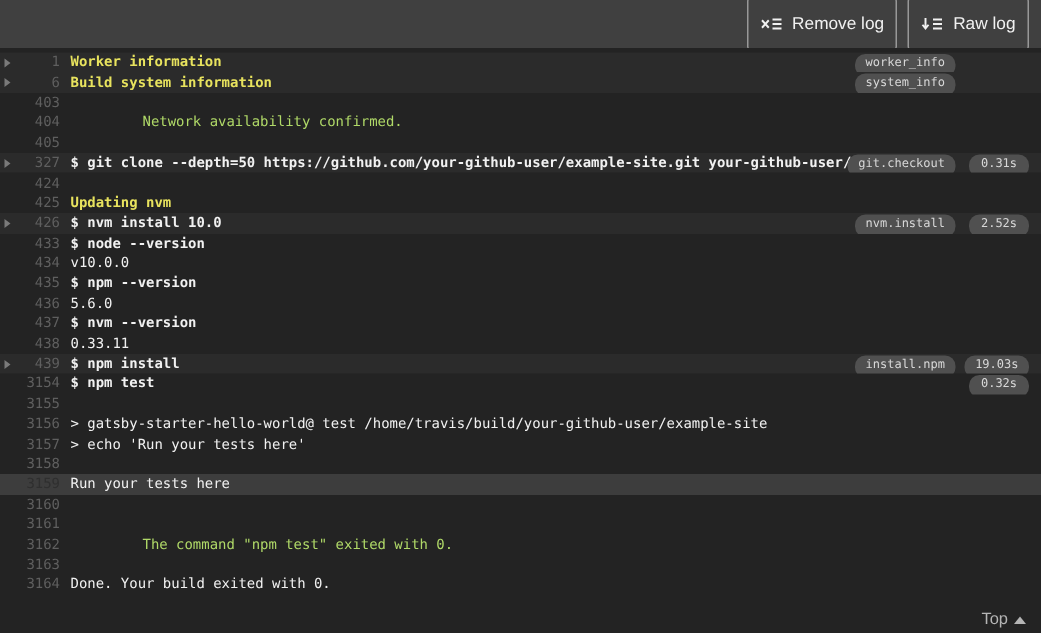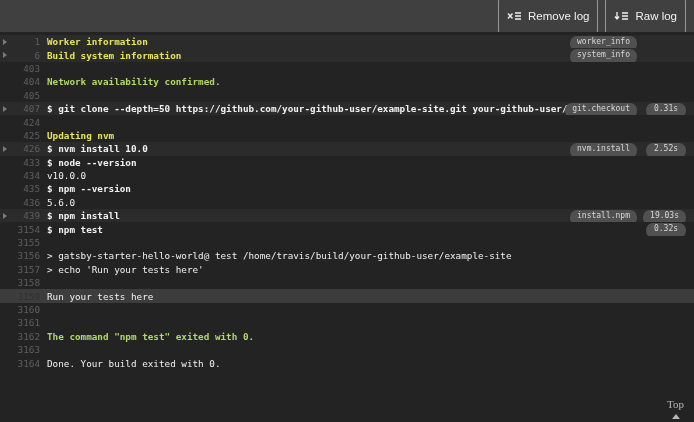--- a/index.html
+++ b/index.html
@@ -35,41 +35,41 @@
     border-left:4px solid #7a7a7a;
     border-top:3.5px solid transparent; border-bottom:3.5px solid transparent;
   }
   .num {
     width:27px; flex:none; text-align:right; color:#5f5f5f;
     font-size:9.3px; margin-right:7px; cursor:pointer;
   }
   .hl-selected .num { color:#2f2f2f; }
   .txt { font-size:9.3px; color:#f1f1f1; white-space:pre; }
   .style-yellow  { color:#e8e35e; font-weight:bold;text-align:right; }
-  .style-green   { color:#b0d968; font-weight:bold; }
+  .style-green   { color:#b0d968; font-weight:normal;margin-left:48px; }
   .style-command { font-weight:bold; }
   .badge {
     position:absolute; top:1px; height:15px; line-height:11px;
     background:#505050; color:#d8d8d8; border-radius:7px;
     font-size:8px; padding:0 7px; white-space:nowrap;
   }
   .badge-tag  { right:57px; }
   .badge-time { right:8px; min-width:26px; text-align:center;margin-left:44px; }
   
   .follow-btn {
     position:absolute; top:5px; right:6px; width:15px; height:15px;
     border-radius:50%; border:none; padding:0; cursor:pointer;
     background:radial-gradient(circle, #ffffff 34%, #c2c2c2 62%, #a7a7a7 100%);
   }
   
   .top-link {
     position:absolute; right:10px; bottom:3px;
     display:flex; align-items:center; gap:4px;
-    color:#b5b5b5; font-family:Liberation Serif, serif;
-    font-size:11px; text-decoration:none; cursor:pointer;flex-direction:column;
+    color:#b5b5b5; font-family:Liberation Sans, sans-serif;
+    font-size:11px; text-decoration:none; cursor:pointer;
   }
   .top-link .tri {
     display:block; width:0; height:0;
     border-bottom:5px solid #b5b5b5;
     border-left:4px solid transparent; border-right:4px solid transparent;
   }
 </style>
 </head>
 <body>
 
@@ -133,21 +133,21 @@
     <span class="arrow" style="visibility: hidden;">
             <i></i>
           </span>
     <span class="num">405</span>
     <span class="txt"></span>
   </div>
         <div class="row hl-fold">
     <span class="arrow">
             <i></i>
           </span>
-    <span class="num">407</span>
+    <span class="num">327</span>
     <span class="txt style-command">$ git clone --depth=50 https://github.com/your-github-user/example-site.git your-github-user/example-</span>
   <span class="badge badge-tag">git.checkout</span>
           <span class="badge badge-time">0.31s</span>
         </div>
         <div class="row">
     <span class="arrow" style="visibility: hidden;">
             <i></i>
           </span>
     <span class="num">424</span>
   </div>
@@ -187,20 +187,34 @@
           </span>
     <span class="num">435</span>
     <span class="txt style-command">$ npm --version</span>
   </div>
         <div class="row">
     <span class="arrow" style="visibility: hidden;">
             <i></i>
           </span>
     <span class="num">436</span>
     <span class="txt">5.6.0</span>
+  </div>
+        <div class="row">
+    <span class="arrow" style="visibility: hidden;">
+            <i></i>
+          </span>
+    <span class="num">437</span>
+    <span class="txt style-command">$ nvm --version</span>
+  </div>
+        <div class="row">
+    <span class="arrow" style="visibility: hidden;">
+            <i></i>
+          </span>
+    <span class="num">438</span>
+    <span class="txt">0.33.11</span>
   </div>
         <div class="row hl-fold">
     <span class="arrow">
             <i></i>
           </span>
     <span class="num">439</span>
     <span class="txt style-command">$ npm install</span>
   <span class="badge badge-tag">install.npm</span>
           <span class="badge badge-time">19.03s</span>
         </div>

